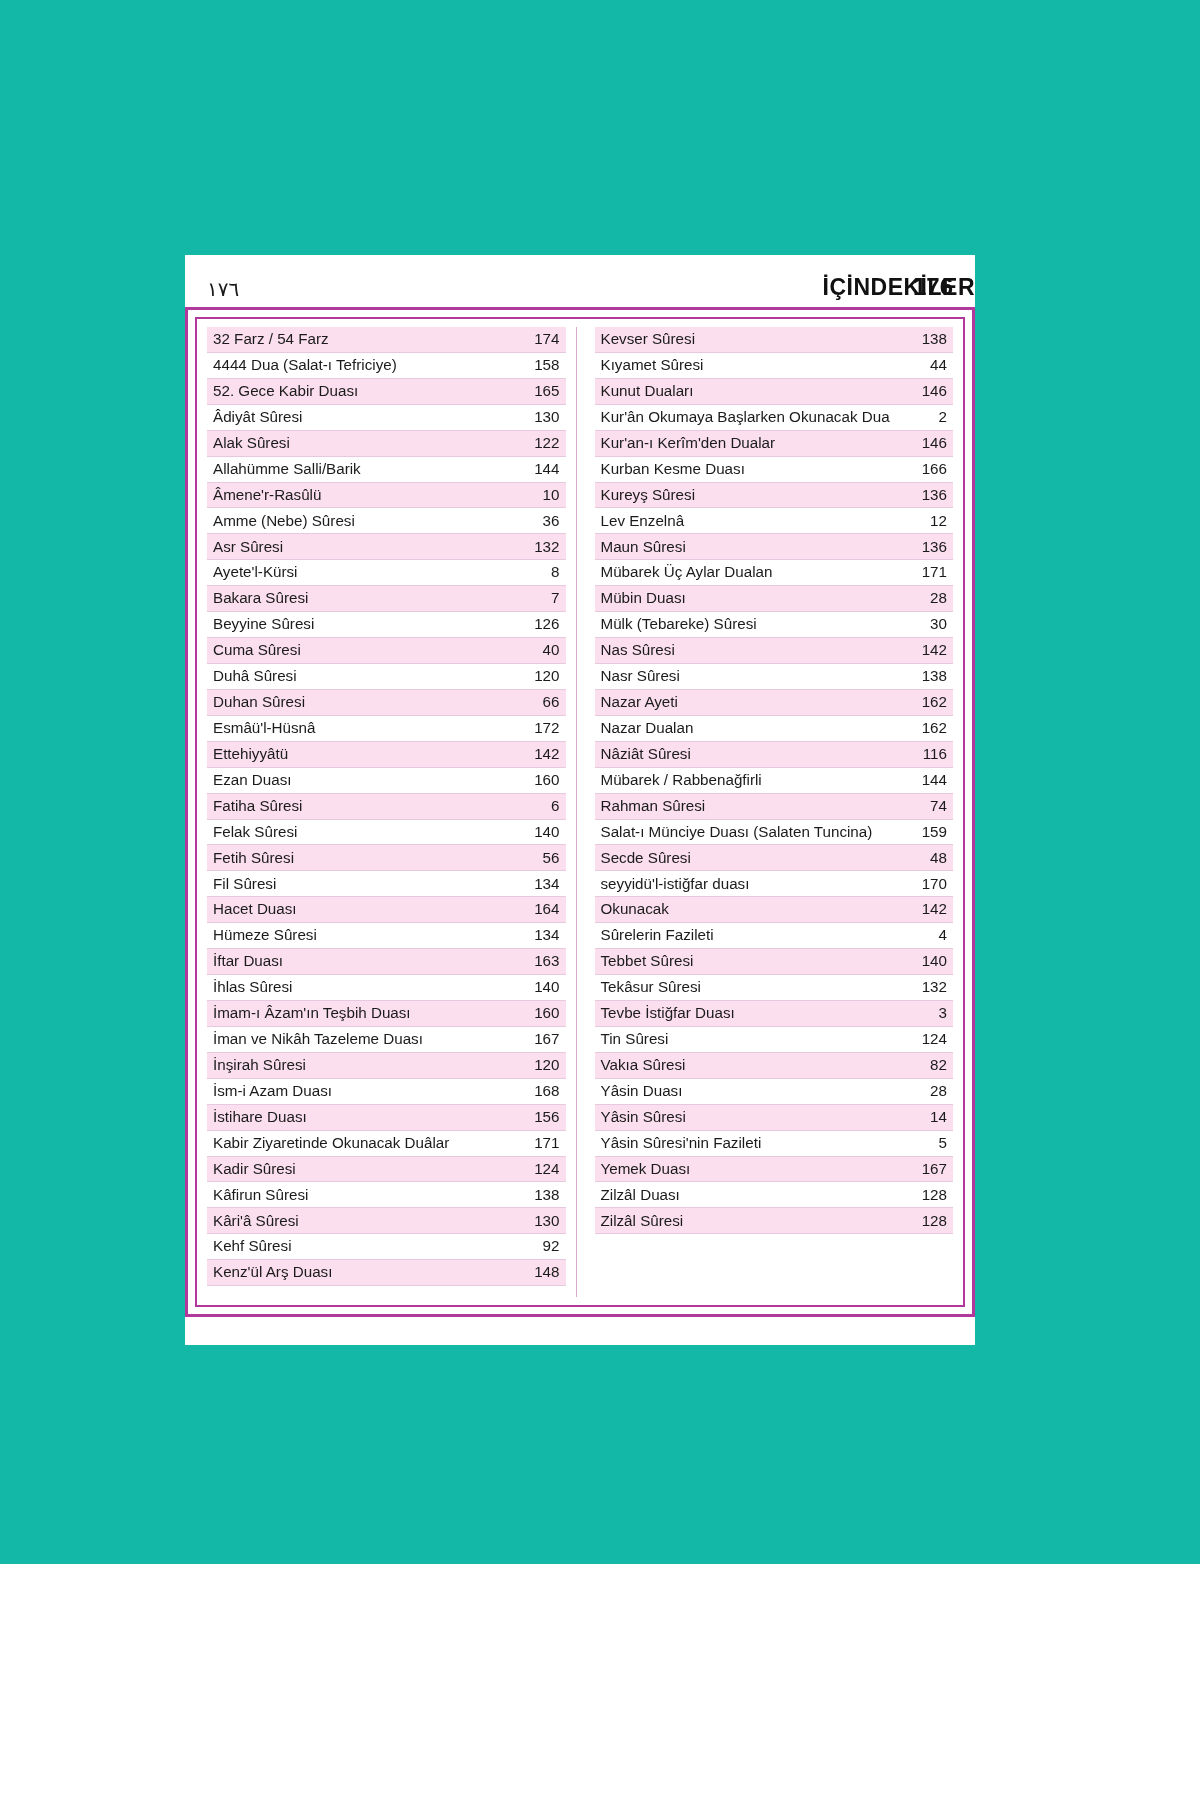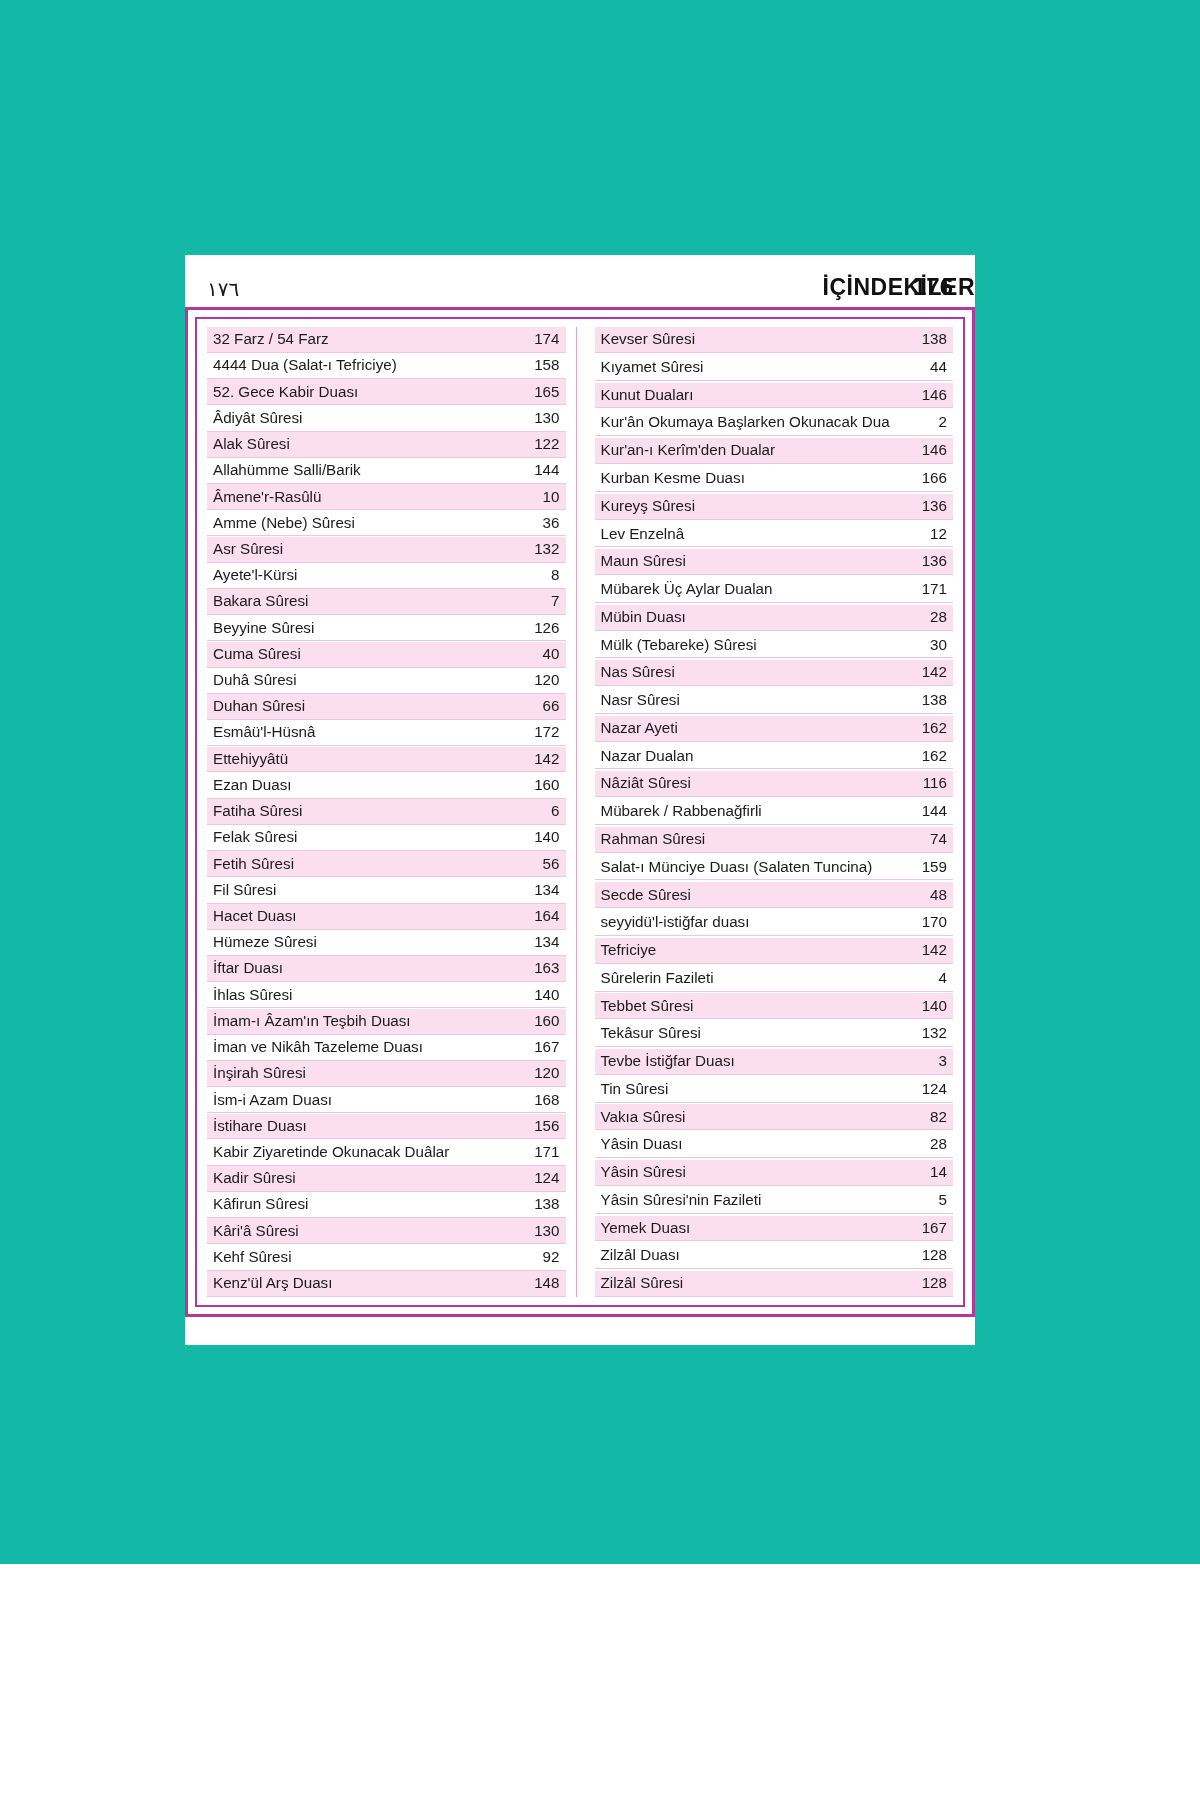--- a/index.html
+++ b/index.html
@@ -77,21 +77,20 @@
     box-sizing: border-box;
     background: #ffffff;
     padding: 8px 10px;
     display: flex;
     gap: 14px;
   }
   .col {
     flex: 1 1 50%;
     display: flex;
     flex-direction: column;
-    justify-content: space-between;
   }
   .col-left { border-right: 1px solid #d9a8cd; padding-right: 10px; }
   .col-right { padding-left: 4px; }
   .entry {
     display: flex;
     align-items: flex-start;
     justify-content: space-between;
     font-size: 15.2px;
     color: #1b1b1b;
     line-height: 1.22;
@@ -359,21 +358,21 @@
             </div>
             <div class="entry shade">
               <span class="t">Secde Sûresi</span>
               <span class="p">48</span>
             </div>
             <div class="entry plain">
               <span class="t">seyyidü'l-istiğfar duası</span>
               <span class="p">170</span>
             </div>
             <div class="entry shade">
-              <span class="t">Tefriciye</span>
+              <span class="t">Okunacak</span>
               <span class="p">142</span>
             </div>
             <div class="entry plain">
               <span class="t">Sûrelerin Fazileti</span>
               <span class="p">4</span>
             </div>
             <div class="entry shade">
               <span class="t">Tebbet Sûresi</span>
               <span class="p">140</span>
             </div>

